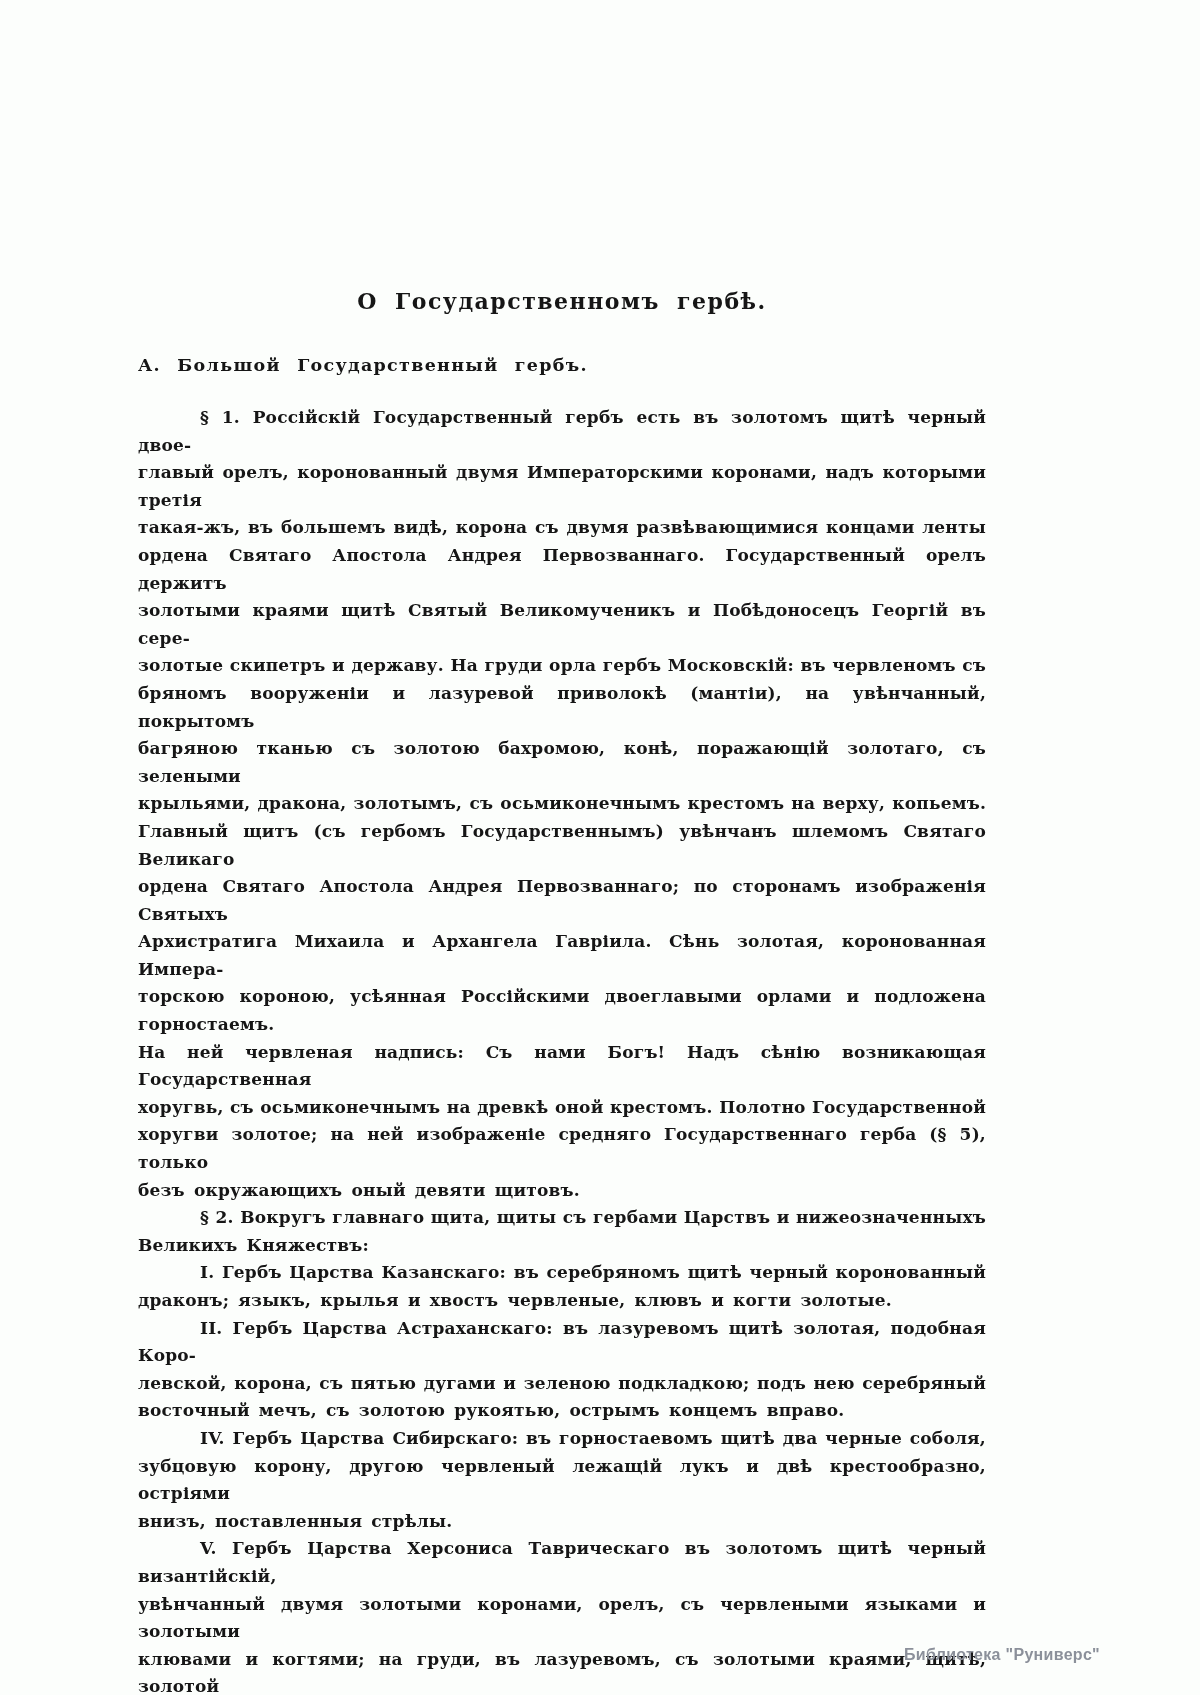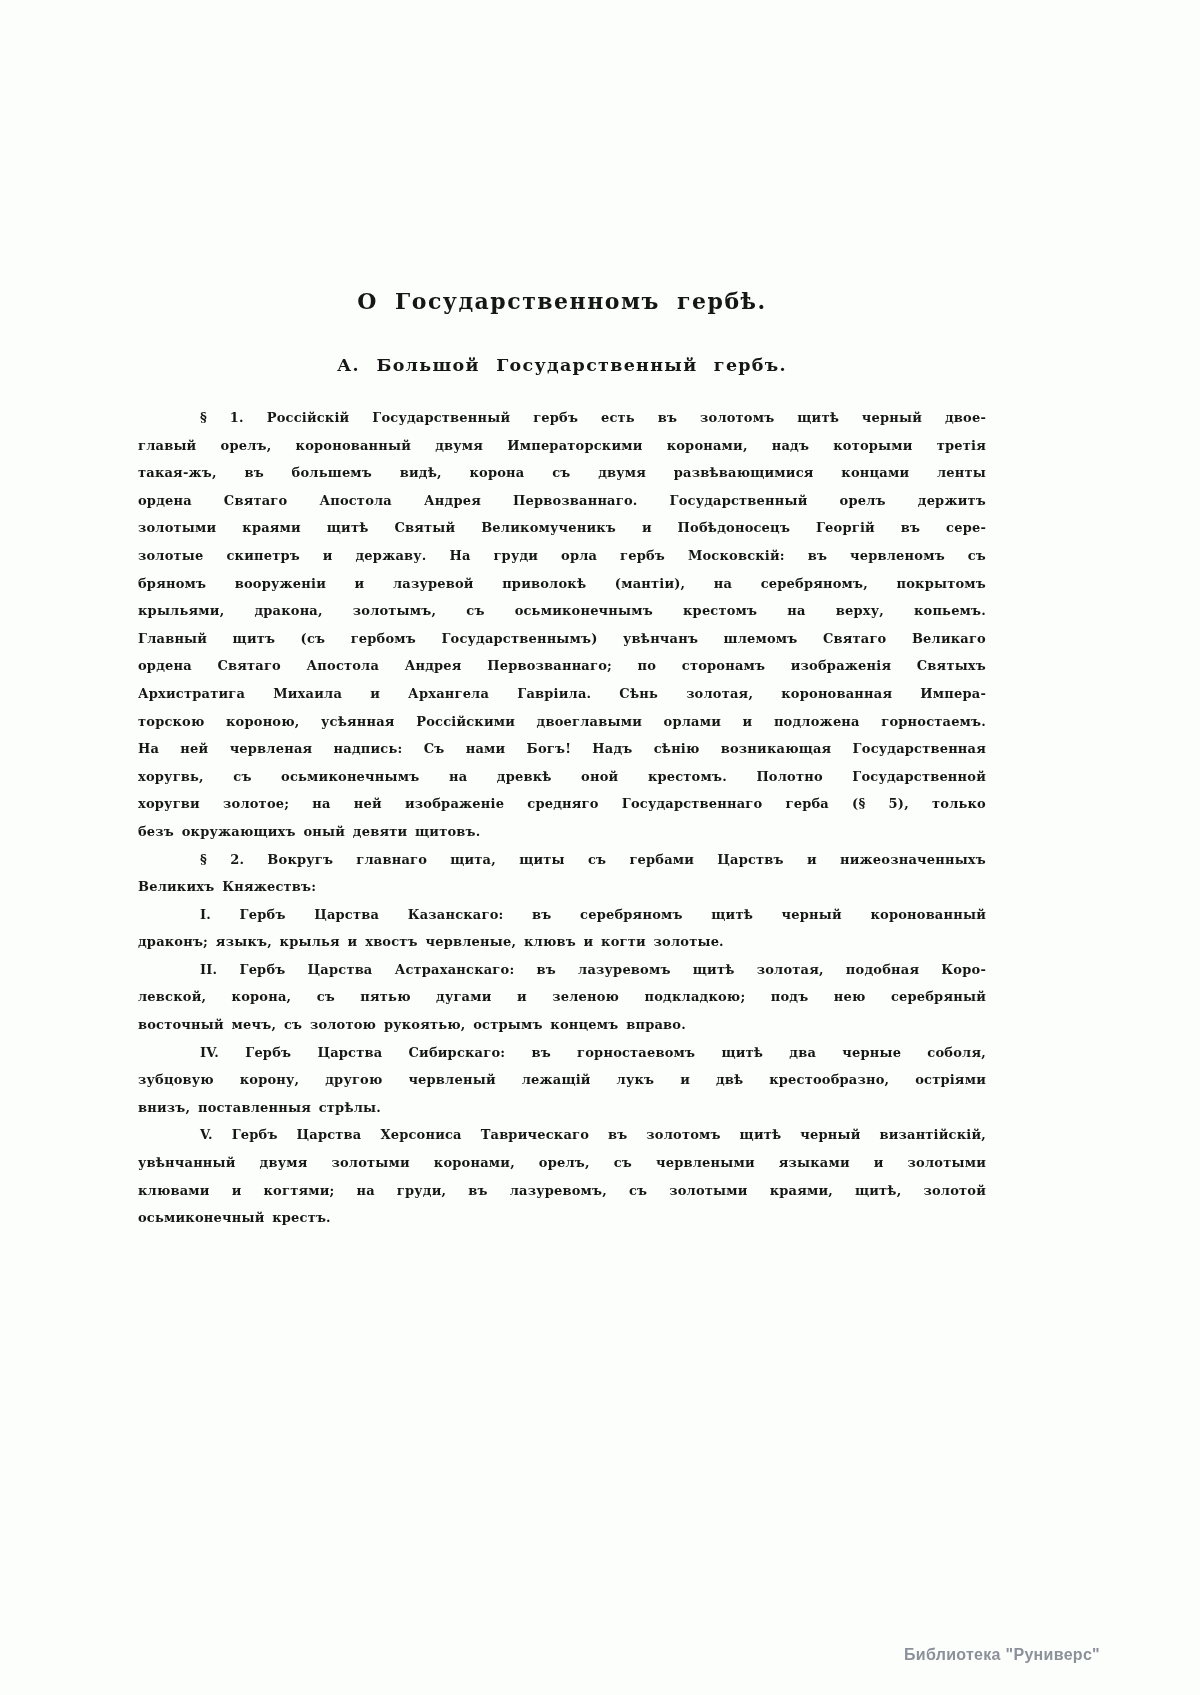--- a/index.html
+++ b/index.html
@@ -26,33 +26,33 @@
     font-weight: 700;
     text-align: center;
     letter-spacing: 1.5px;
     word-spacing: 8px;
     margin: 0 0 41px 0;
     white-space: nowrap;
   }
   .section-heading {
     font-size: 17.5px;
     font-weight: 700;
-    text-align: center;
+    text-align: left;
     letter-spacing: 1.3px;
     word-spacing: 9px;
     margin: 0 0 29px 0;
     white-space: nowrap;
   }
   .paragraph {
     margin: 0;
   }
   .paragraph.gap {
   }
   .doc-line {
-    font-size: 13px;
+    font-size: 17px;
     font-weight: 700;
     line-height: 27.6px;
     letter-spacing: 0.2px;
     text-align: justify;
     text-align-last: justify;
     white-space: normal;
   }
   .doc-line.first {
     text-indent: 62px;
   }
@@ -81,21 +81,22 @@
 
     <h2 class="section-heading">А. Большой Государственный гербъ.</h2>
 
     <div class="paragraph">
       <div class="doc-line first">§ 1. Россійскій Государственный гербъ есть въ золотомъ щитѣ черный двое-</div>
       <div class="doc-line">главый орелъ, коронованный двумя Императорскими коронами, надъ которыми третія</div>
       <div class="doc-line">такая-жъ, въ большемъ видѣ, корона съ двумя развѣвающимися концами ленты</div>
       <div class="doc-line">ордена Святаго Апостола Андрея Первозваннаго. Государственный орелъ держитъ</div>
       <div class="doc-line">золотыми краями щитѣ Святый Великомученикъ и Побѣдоносецъ Георгій въ сере-</div>
       <div class="doc-line">золотые скипетръ и державу. На груди орла гербъ Московскій: въ червленомъ съ</div>
-      <div class="doc-line">бряномъ вооруженіи и лазуревой приволокѣ (мантіи), на серебряномъ, покрытомъ</div>
+      <div class="doc-line">бряномъ вооруженіи и лазуревой приволокѣ (мантіи), на увѣнчанный, покрытомъ</div>
+      <div class="doc-line">багряною тканью съ золотою бахромою, конѣ, поражающій золотаго, съ зелеными</div>
       <div class="doc-line">крыльями, дракона, золотымъ, съ осьмиконечнымъ крестомъ на верху, копьемъ.</div>
       <div class="doc-line">Главный щитъ (съ гербомъ Государственнымъ) увѣнчанъ шлемомъ Святаго Великаго</div>
       <div class="doc-line">ордена Святаго Апостола Андрея Первозваннаго; по сторонамъ изображенія Святыхъ</div>
       <div class="doc-line">Архистратига Михаила и Архангела Гавріила. Сѣнь золотая, коронованная Импера-</div>
       <div class="doc-line">торскою короною, усѣянная Россійскими двоеглавыми орлами и подложена горностаемъ.</div>
       <div class="doc-line">На ней червленая надпись: Съ нами Богъ! Надъ сѣнію возникающая Государственная</div>
       <div class="doc-line">хоругвь, съ осьмиконечнымъ на древкѣ оной крестомъ. Полотно Государственной</div>
       <div class="doc-line">хоругви золотое; на ней изображеніе средняго Государственнаго герба (§ 5), только</div>
       <div class="doc-line last">безъ окружающихъ оный девяти щитовъ.</div>
     </div>

